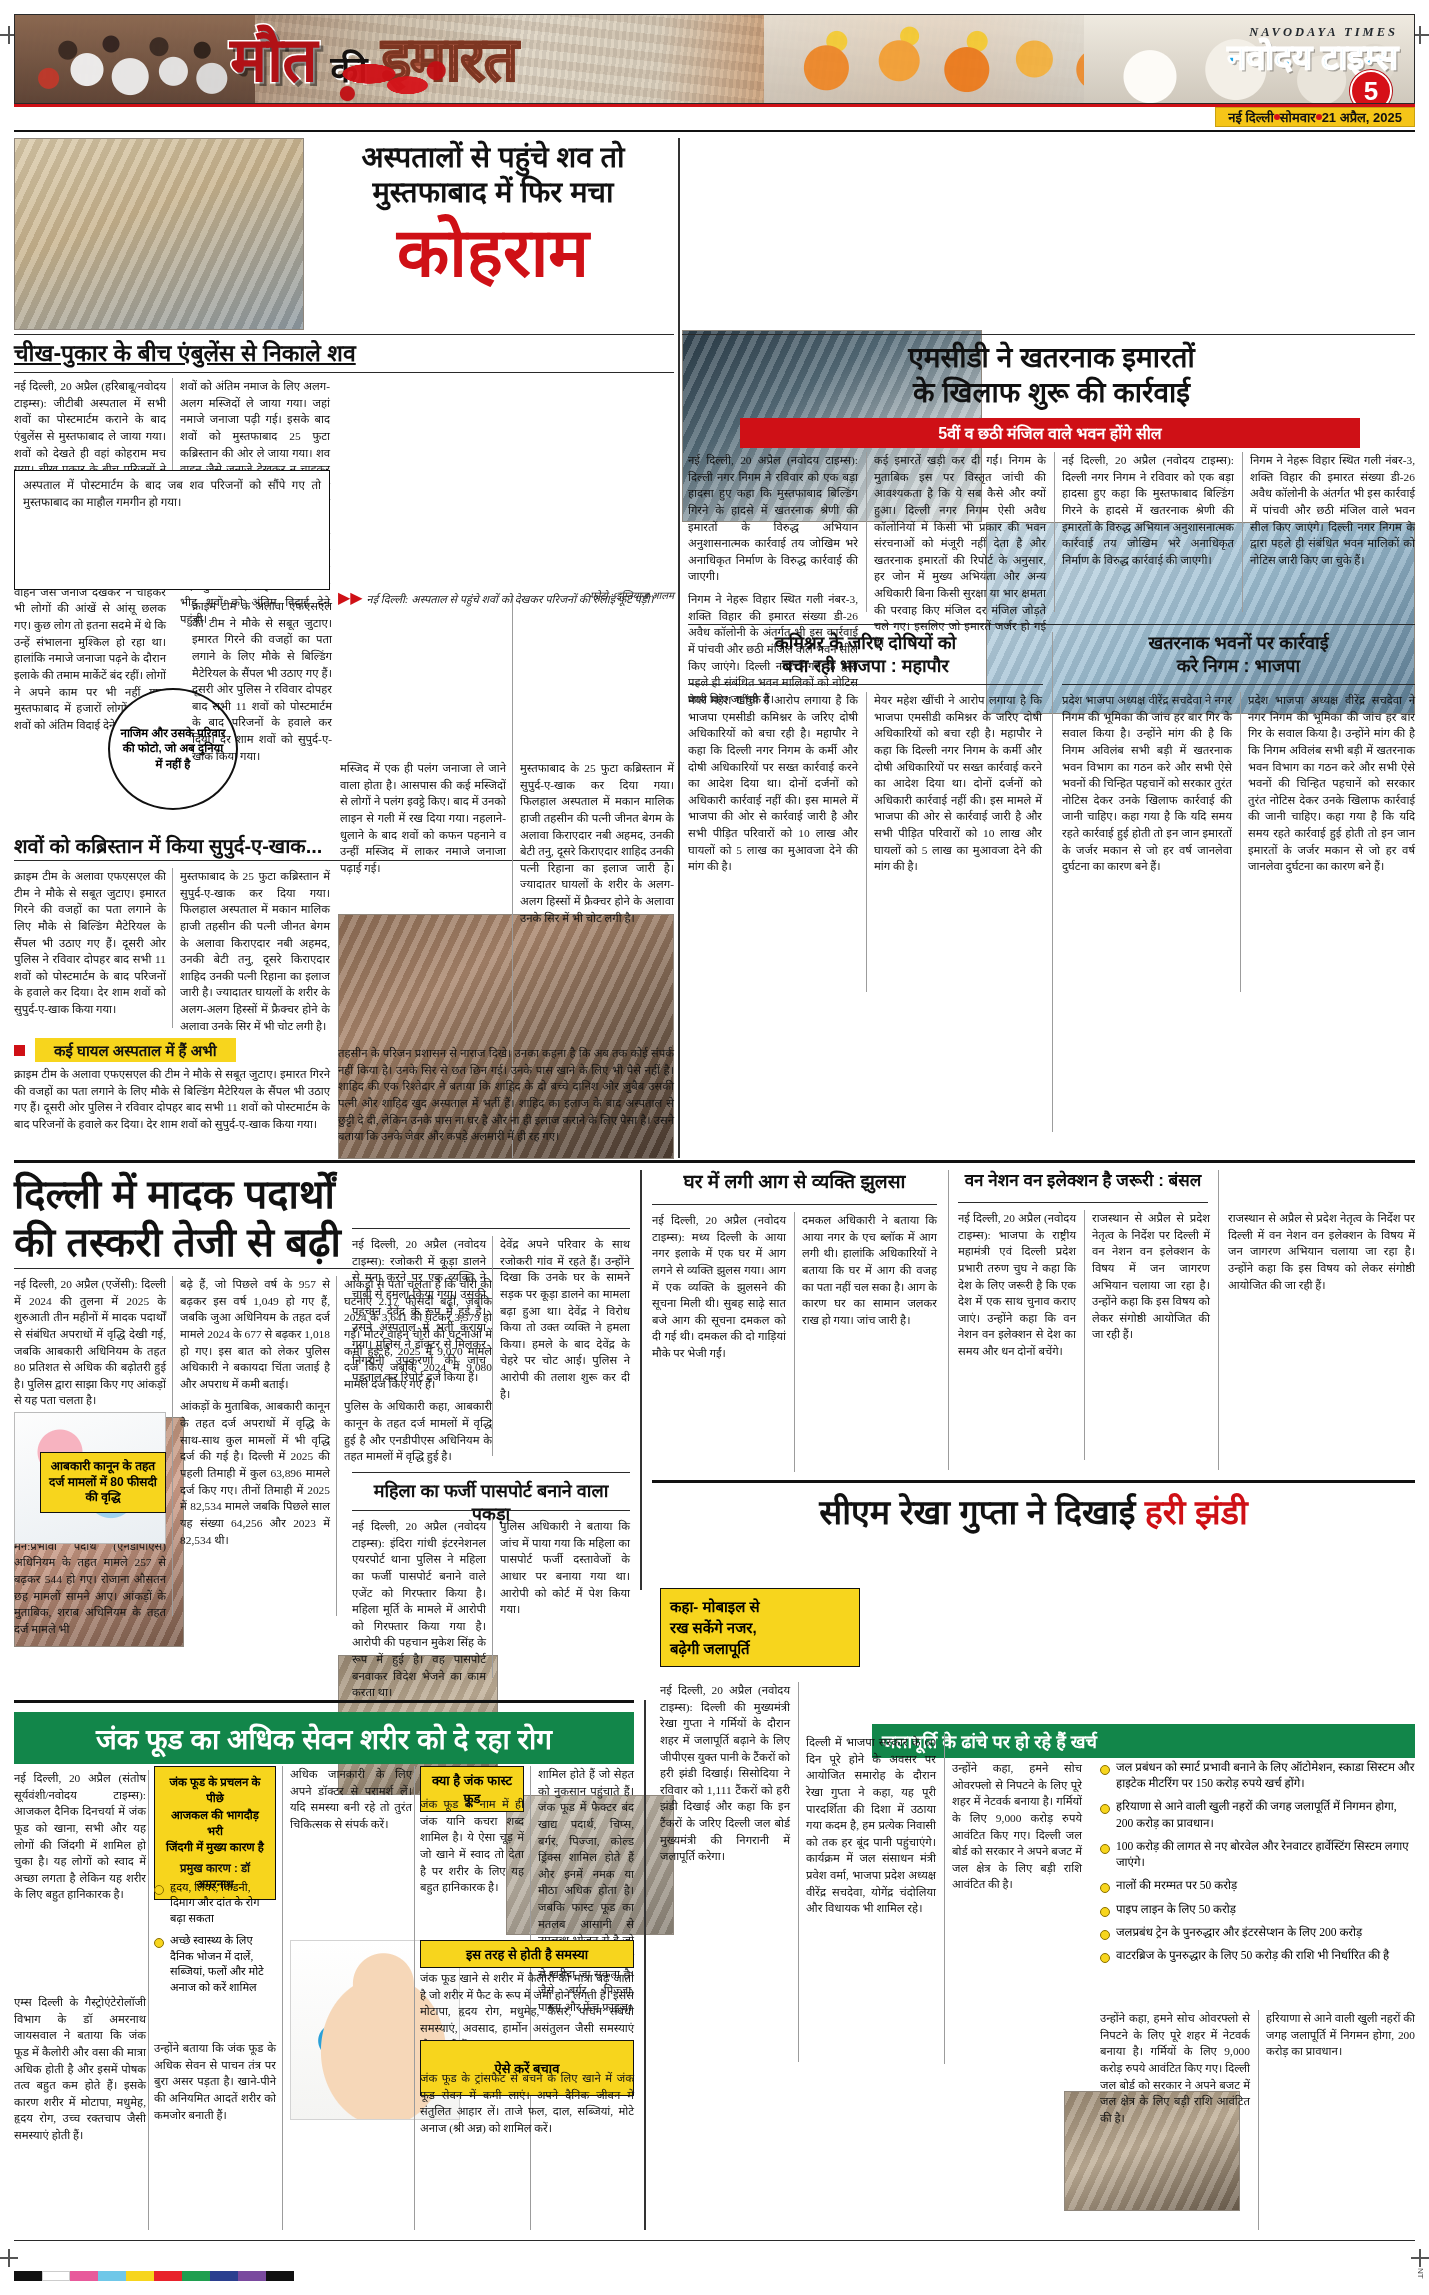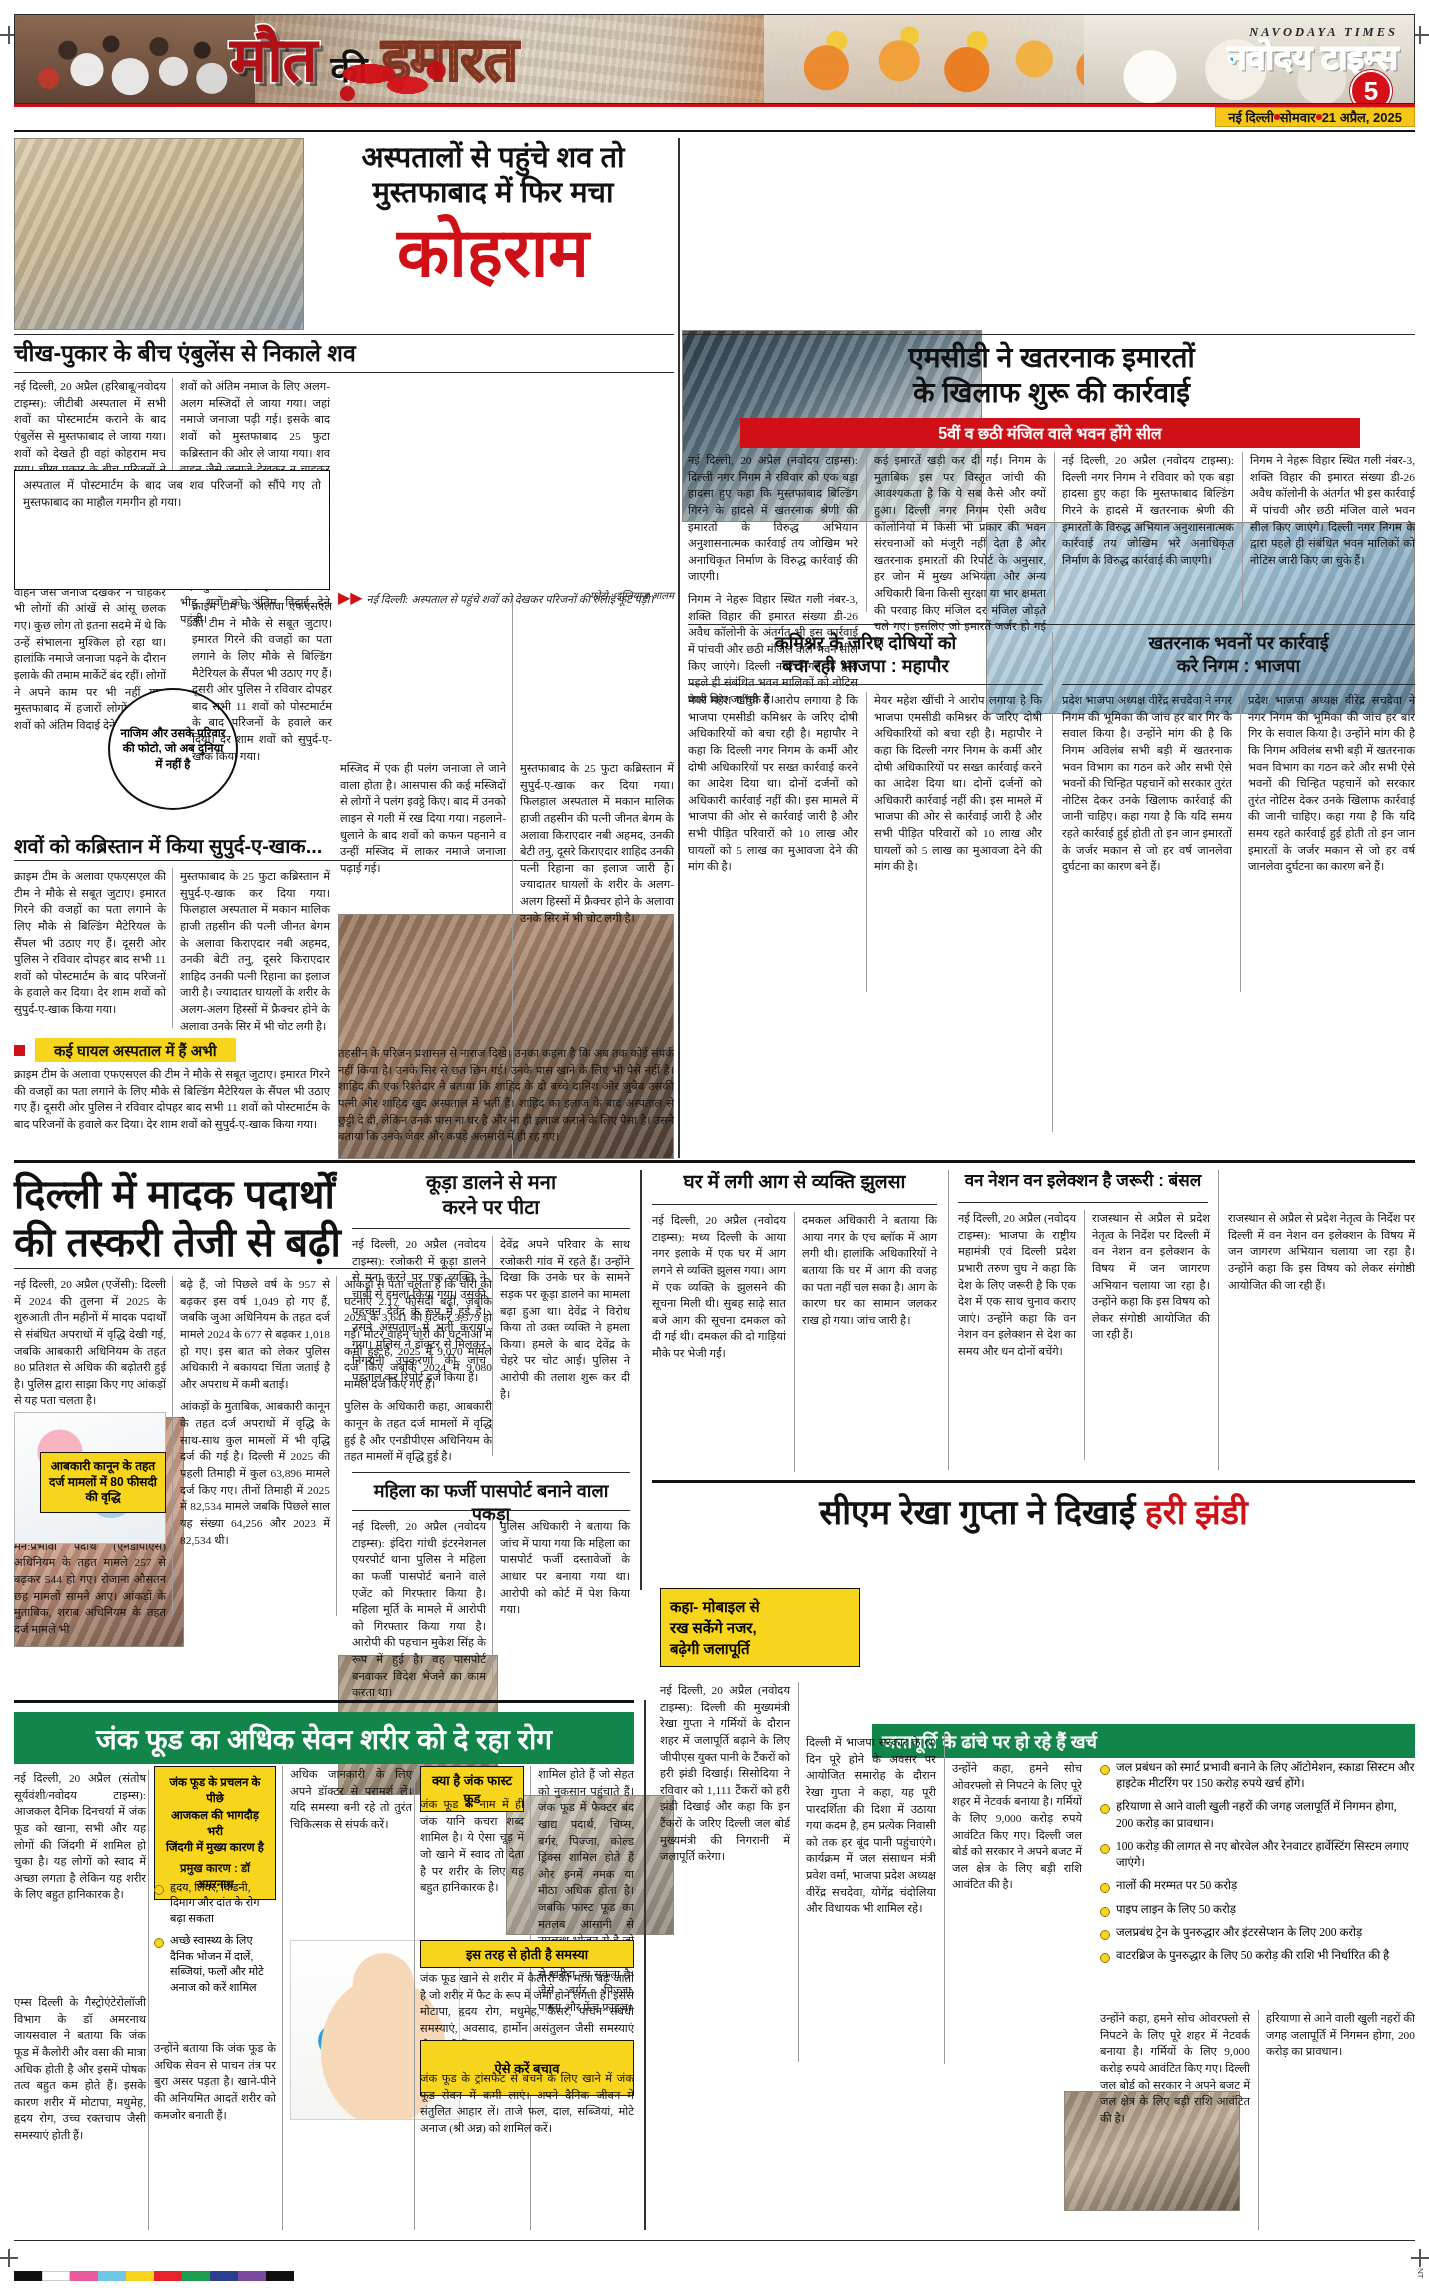--- a/index.html
+++ b/index.html
@@ -211,21 +211,21 @@
     <div class="hl" style="font-size:68px;line-height:1.05;color:#cf1016;margin-top:6px;">कोहराम</div>
   </div>
 
   <div class="ph ambulance panel" style="left:682px;top:138px;width:300px;height:192px;"></div>
   <div class="ph blue panel" style="left:986px;top:138px;width:429px;height:192px;"></div>
 
   <div class="hr-thin" style="left:14px;top:334px;width:660px;"></div>
   <div class="hr-thin" style="left:682px;top:334px;width:733px;"></div>
 
   <div class="panel" style="left:14px;top:340px;width:660px;">
-    <div class="hl" style="font-size:23px;line-height:1.2;">चीख-पुकार के बीच एंबुलेंस से निकाले शव</div>
+    <div class="hl" style="font-size:23px;line-height:1.2;text-decoration:underline;">चीख-पुकार के बीच एंबुलेंस से निकाले शव</div>
   </div>
   <div class="hr-thin" style="left:14px;top:372px;width:660px;"></div>
 
   <div class="body-txt panel" style="left:14px;top:378px;width:152px;">
     <p>नई दिल्ली, 20 अप्रैल (हरिबाबू/नवोदय टाइम्स): जीटीबी अस्पताल में सभी शवों का पोस्टमार्टम कराने के बाद एंबुलेंस से मुस्तफाबाद ले जाया गया। शवों को देखते ही वहां कोहराम मच गया। चीख-पुकार के बीच परिजनों ने एंबुलेंस से शवों को बाहर निकाला।</p>
     <p style="margin-top:6px;">शवों को अंतिम नमाज के लिए अलग-अलग मस्जिदों ले जाया गया। जहां नमाजे जनाजा पढ़ी गई। इसके बाद शवों को मुस्तफाबाद 25 फुटा कब्रिस्तान की ओर ले जाया गया। शव वाहन जैसे जनाजे देखकर न चाहकर भी लोगों की आंखें से आंसू छलक गए। कुछ लोग तो इतना सदमे में थे कि उन्हें संभालना मुश्किल हो रहा था। हालांकि नमाजे जनाजा पढ़ने के दौरान इलाके की तमाम मार्केटें बंद रहीं। लोगों ने अपने काम पर भी नहीं गए। मुस्तफाबाद में हजारों लोगों की भीड़ शवों को अंतिम विदाई देने पहुंची।</p>
   </div>
   <div class="col-rule" style="left:172px;top:378px;height:180px;"></div>
   <div class="body-txt panel" style="left:180px;top:378px;width:150px;">
     <p>शवों को अंतिम नमाज के लिए अलग-अलग मस्जिदों ले जाया गया। जहां नमाजे जनाजा पढ़ी गई। इसके बाद शवों को मुस्तफाबाद 25 फुटा कब्रिस्तान की ओर ले जाया गया। शव वाहन जैसे जनाजे देखकर न चाहकर भी लोगों की आंखें से आंसू छलक गए। कुछ लोग तो इतना सदमे में थे कि उन्हें संभालना मुश्किल हो रहा था। हालांकि नमाजे जनाजा पढ़ने के दौरान इलाके की तमाम मार्केटें बंद रहीं। लोगों ने अपने काम पर भी नहीं गए। मुस्तफाबाद में हजारों लोगों की भीड़ शवों को अंतिम विदाई देने पहुंची।</p>
@@ -376,24 +376,20 @@
         radial-gradient(circle at 64% 62%, #9fd2ef 0 24px, transparent 25px),
         linear-gradient(160deg,#fdfdfd,#e9eef2);border:1px solid #bbb;"></div>
   </div>
   <div class="panel" style="left:40px;top:1452px;width:126px;background:#f7d51d;border:1.5px solid #111;padding:6px 7px;
               font-family:'Liberation Sans',sans-serif;font-weight:bold;font-size:12px;line-height:1.3;text-align:center;">
     <span>आबकारी कानून के तहत दर्ज मामलों में 80 फीसदी की वृद्धि</span>
   </div>
 
   <div class="col-rule" style="left:640px;top:1170px;height:420px;width:1.5px;background:#333;"></div>
 
-  <div class="panel" style="left:352px;top:1170px;width:278px;text-align:center;">
-    <div class="hl" style="font-size:20px;line-height:1.25;">कूड़ा डालने से मना</div>
-    <div class="hl" style="font-size:20px;line-height:1.25;">करने पर पीटा</div>
-  </div>
   <div class="hr-thin" style="left:352px;top:1228px;width:278px;"></div>
   <div class="body-txt panel" style="left:352px;top:1236px;width:134px;">
     <p>नई दिल्ली, 20 अप्रैल (नवोदय टाइम्स): रजोकरी में कूड़ा डालने से मना करने पर एक व्यक्ति ने चाबी से हमला किया गया। उसकी पहचान देवेंद्र के रूप में हुई है। उसने अस्पताल में भर्ती कराया गया। पुलिस ने डॉक्टर से मिलकर निगरानी उपकरणों की जांच पड़ताल कर रिपोर्ट दर्ज किया है।</p>
   </div>
   <div class="col-rule" style="left:492px;top:1236px;height:220px;"></div>
   <div class="body-txt panel" style="left:500px;top:1236px;width:130px;">
     <p>देवेंद्र अपने परिवार के साथ रजोकरी गांव में रहते हैं। उन्होंने दिखा कि उनके घर के सामने सड़क पर कूड़ा डालने का मामला बढ़ा हुआ था। देवेंद्र ने विरोध किया तो उक्त व्यक्ति ने हमला किया। हमले के बाद देवेंद्र के चेहरे पर चोट आई। पुलिस ने आरोपी की तलाश शुरू कर दी है।</p>
   </div>
 
   <div class="panel" style="left:652px;top:1170px;width:285px;text-align:center;">

